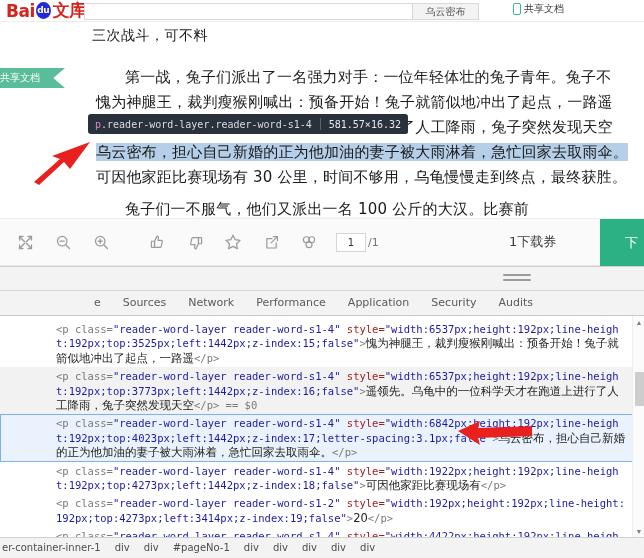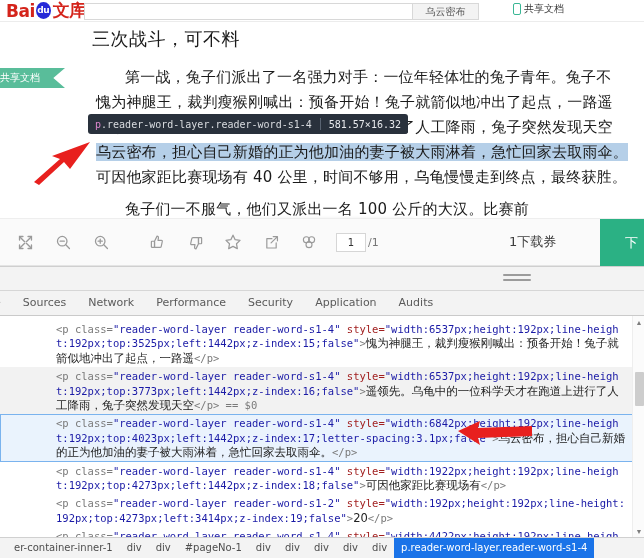--- a/index.html
+++ b/index.html
@@ -60,21 +60,21 @@
   .doc-area {
     position: absolute; top: 22px; left: 0; width: 644px; height: 196px;
     background: #fff; overflow: hidden;
   }
   .doc-page {
     position: absolute; left: 0; top: 0; width: 644px; height: 196px;
     background: #fff;
   }
   .doc-title {
     position: absolute; left: 92px; top: 5px;
-    font-size: 18px; color: #1a1a1a; letter-spacing: 0.5px;
+    font-size: 14px; color: #1a1a1a; letter-spacing: 0.5px;
     font-family: "DejaVu Sans", sans-serif;
   }
   .doc-p {
     position: absolute; left: 96px; width: 546px;
     font-size: 15px; line-height: 25px; color: #1a1a1a;
     letter-spacing: 0.2px;
     font-family: "DejaVu Sans", sans-serif;
     white-space: nowrap;
   }
   .doc-l1 { top: 43px; }
@@ -181,21 +181,21 @@
   .dt-grip {
     position: absolute; left: 50%; top: 7px; transform: translateX(-50%);
     margin-left: 195px; width: 28px; height: 10px;
   }
   .dt-grip i {
     display: block; height: 2px; background: #9b9b9b;
     margin-bottom: 3px; border-radius: 1px;
   }
   .dt-tabs {
     height: 25px; background: #f3f3f3; border-bottom: 1px solid #cacaca;
-    display: flex; align-items: center; overflow: hidden;
+    display: flex; align-items: center; overflow: hidden; justify-content: center;
   }
   .dt-tab {
     font-size: 11px; color: #5a5a5a; padding: 0 11px; cursor: pointer;
     white-space: nowrap; line-height: 24px;
     font-family: "DejaVu Sans", sans-serif;
   }
   .dt-tab.first { padding-left: 0; margin-left: -6px; }
 
   
   .dt-code {
@@ -241,21 +241,21 @@
   
   .dt-crumb {
     height: 21px; background: #f3f3f3; border-top: 1px solid #d0d0d0;
     display: flex; align-items: center; overflow: hidden;
   }
   .crumb-item {
     font-size: 10px; color: #4d4d4d; padding: 0 7px; line-height: 20px;
     white-space: nowrap; cursor: pointer;
     font-family: "DejaVu Sans", sans-serif;
   }
-  .crumb-item.first { padding-left: 14px; }
+  .crumb-item.first { padding-left: 2px; }
   .crumb-item.sel { background: #1a73e8; color: #fff; }
 </style>
 </head>
 <body>
 
 <div id="app">
 
   <div class="bd-header">
     <div class="bd-logo">
       <span class="b2">Bai</span>
@@ -278,21 +278,21 @@
       <div class="ribbon">
         <span>共享文档</span>
       </div>
 
       <div class="doc-title">三次战斗，可不料</div>
 
       <div class="doc-p doc-l1 doc-indent">第一战，兔子们派出了一名强力对手：一位年轻体壮的兔子青年。兔子不</div>
       <div class="doc-p doc-l2">愧为神腿王，裁判瘦猴刚喊出：预备开始！兔子就箭似地冲出了起点，一路遥</div>
       <div class="doc-p doc-l3">遥领先。乌龟中的一位科学天才在跑道上进行了人工降雨，兔子突然发现天空</div>
       <div class="doc-p doc-l4"><span class="sel-highlight">乌云密布，担心自己新婚的正为他加油的妻子被大雨淋着，急忙回家去取雨伞。</span></div>
-      <div class="doc-p doc-l5">可因他家距比赛现场有 40 公里，时间不够用，乌龟慢慢走到终点，最终获胜。</div>
+      <div class="doc-p doc-l5">可因他家距比赛现场有 30 公里，时间不够用，乌龟慢慢走到终点，最终获胜。</div>
       <div class="doc-p doc-l6 doc-indent">兔子们一不服气，他们又派出一名 100 公斤的大汉。比赛前</div>
 
     </div>
 
     <div class="inspect-tip">
       <span class="tip-tag">p</span>
         <span class="tip-cls">.reader-word-layer.reader-word-s1-4</span>
       <span class="tip-div"></span>
       <span class="tip-dim">581.57×16.32</span>
     </div>
@@ -389,22 +389,22 @@
           <i></i>
           <i></i>
         </div>
     </div>
 
     <div class="dt-tabs">
       <div class="dt-tab first">e</div>
       <div class="dt-tab">Sources</div>
       <div class="dt-tab">Network</div>
       <div class="dt-tab">Performance</div>
+      <div class="dt-tab">Application</div>
       <div class="dt-tab">Security</div>
-      <div class="dt-tab">Application</div>
       <div class="dt-tab">Audits</div>
     </div>
 
     <div class="dt-code">
 
       <div class="code-row">
         <span class="c-punct">&lt;p class=</span><span class="c-val">"reader-word-layer reader-word-s1-4"</span><span class="c-attr"> style=</span><span class="c-val">"width:6537px;height:192px;line-height:192px;top:3525px;left:1442px;z-index:15;false"</span><span class="c-punct">&gt;</span><span class="c-text">愧为神腿王，裁判瘦猴刚喊出：预备开始！兔子就箭似地冲出了起点，一路遥</span><span class="c-punct">&lt;/p&gt;</span>
       </div>
 
       <div class="code-row hl-grey">
@@ -437,21 +437,20 @@
     <div class="dt-crumb">
       <div class="crumb-item first">er-container-inner-1</div>
       <div class="crumb-item">div</div>
       <div class="crumb-item">div</div>
       <div class="crumb-item">#pageNo-1</div>
       <div class="crumb-item">div</div>
       <div class="crumb-item">div</div>
       <div class="crumb-item">div</div>
       <div class="crumb-item">div</div>
       <div class="crumb-item">div</div>
-      <div class="crumb-item sel">p.reader-word-layer.reader-word-s1-4</div>
     </div>
   </div>
 
   <svg class="arrow-code" width="78" height="30" viewBox="0 0 78 30">
     <path d="M2 13 L24 3 L22 10 L76 8 L76 18 L22 20 L24 27 Z" fill="#e8201e"></path>
   </svg>
 
 </div>
 
 </body></html>

